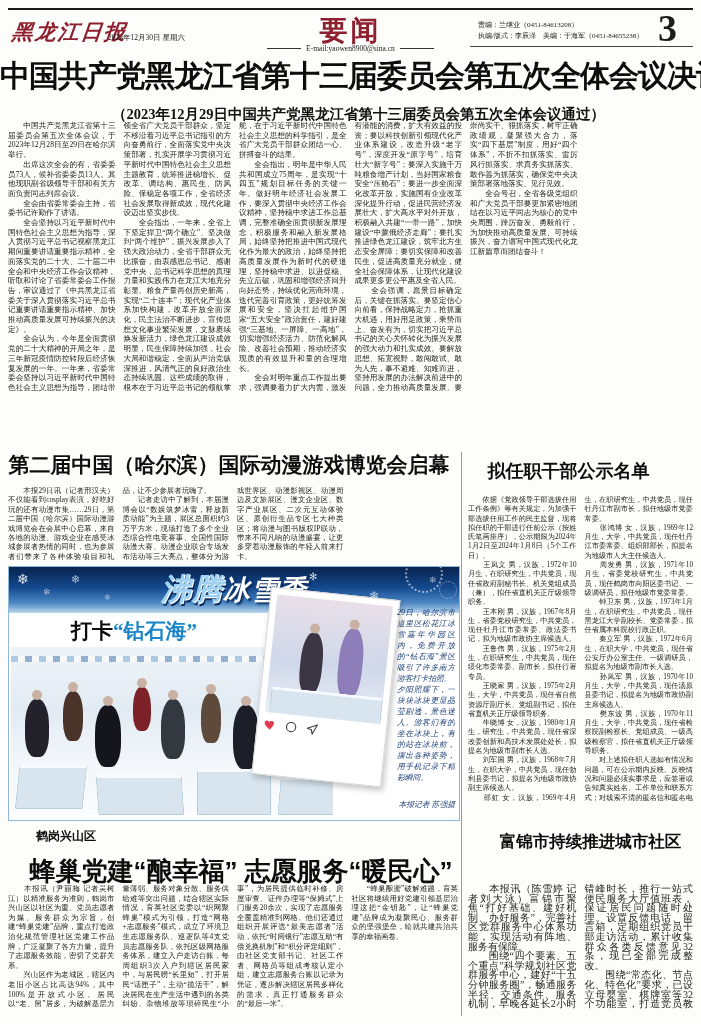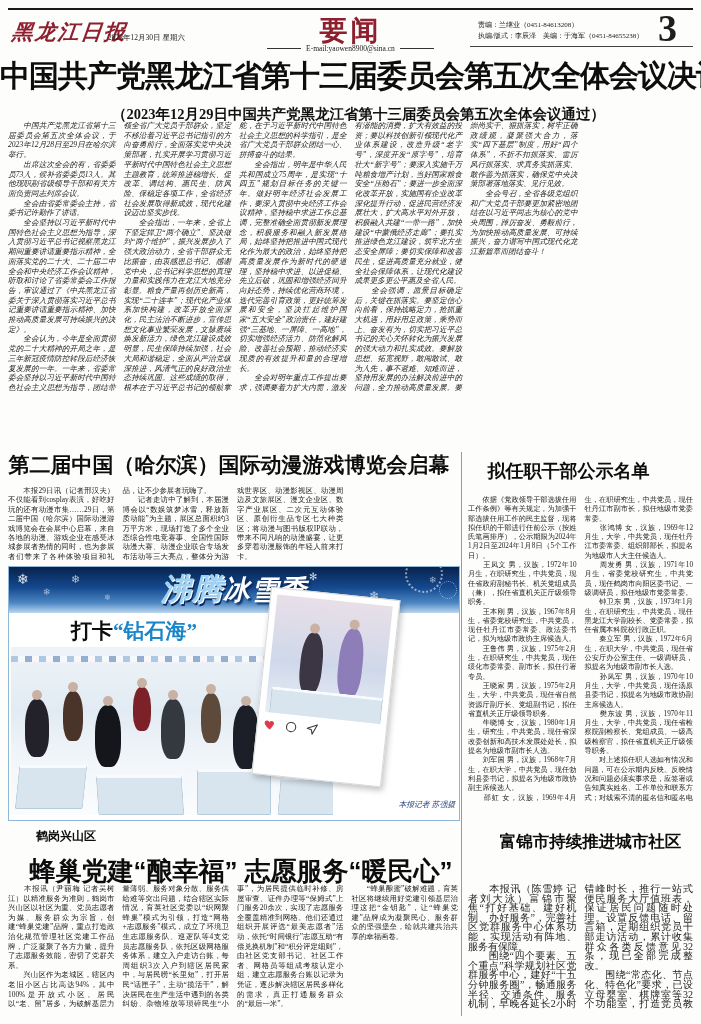--- a/index.html
+++ b/index.html
@@ -20,21 +20,21 @@
   .editors{left:478px;top:20px;width:200px;font-size:7px;line-height:11px;color:#222;}
   .editor-rule{left:470px;top:46px;width:223px;height:1px;background:#444;}
   .page-number{left:640px;top:6px;width:55px;text-align:center;font-size:38px;font-weight:900;color:#1d1d1d;}
 
   
   .lead-title{left:0;top:56px;width:701px;text-align:center;font-size:30px;font-weight:900;color:#0d0d0d;
             font-family:"Liberation Sans","DejaVu Sans",sans-serif;letter-spacing:-1px;white-space:nowrap;}
   .lead-subtitle{left:0;top:97px;width:701px;text-align:center;font-size:14.5px;font-weight:700;color:#111;}
   .colbody{text-align:justify;white-space:pre-line;column-fill:auto;overflow:hidden;color:#1b1b1b;}
   .lead-body{left:8px;top:121px;width:685px;height:276px;column-count:6;column-gap:8px;
-            font-size:7.6px;line-height:9.7px;font-style:italic;}
+            font-size:7.6px;line-height:9.7px;}
 
   
   .expo-title{left:0;top:451px;width:458px;text-align:center;font-size:21px;font-weight:900;color:#0d0d0d;
             font-family:"Liberation Sans","DejaVu Sans",sans-serif;}
   .expo-body{left:8px;top:486px;width:450px;height:76px;column-count:4;column-gap:8px;
             font-size:7.4px;line-height:9.4px;}
 
   
   .feature-box{left:8px;top:566px;width:450px;height:253px;border:1px solid #8fb8d8;background:#fff;overflow:hidden;}
   .banner{position:absolute;left:0;top:0;width:100%;height:46px;
@@ -179,20 +179,22 @@
           </svg>
         <svg width="13" height="13" viewBox="0 0 24 24">
             <circle cx="12" cy="12" r="8.5" fill="none" stroke="#3a3a3a" stroke-width="2"></circle>
           </svg>
         <svg width="13" height="13" viewBox="0 0 24 24">
             <path d="M3 11l18-8-8 18-2-8z" fill="none" stroke="#3a3a3a" stroke-width="2" stroke-linejoin="round"></path>
           </svg>
       </div>
     </div>
 
+    <div class="caption-col">29日，哈尔滨市道里区松花江冰雪嘉年华园区内，免费开放的“钻石海”景区吸引了许多南方游客打卡拍照。
+夕阳照耀下，一块块冰块更显晶莹剔透，景色迷人。游客们有的坐在冰块上，有的站在冰块前，摆出各种姿势，用手机记录下精彩瞬间。</div>
     <div class="caption-credit">本报记者 苏强摄</div>
   </div>
 
   <div class="abs v-divider"></div>
 
   <section>
     <h2 class="abs shortlist-title" style="margin:0">拟任职干部公示名单</h2>
     <div class="abs colbody shortlist-body">　　依据《党政领导干部选拔任用工作条例》等有关规定，为加强干部选拔任用工作的民主监督，现将拟任职的干部进行任前公示（按姓氏笔画排序），公示期限为2024年1月2日至2024年1月8日（5个工作日）。
 　　王凤文 男，汉族，1972年10月生，在职研究生，中共党员，现任省政府副秘书长、机关党组成员（兼），拟任省直机关正厅级领导职务。
 　　王本刚 男，汉族，1967年8月生，省委党校研究生，中共党员，现任牡丹江市委常委、政法委书记，拟为地级市政协主席候选人。

